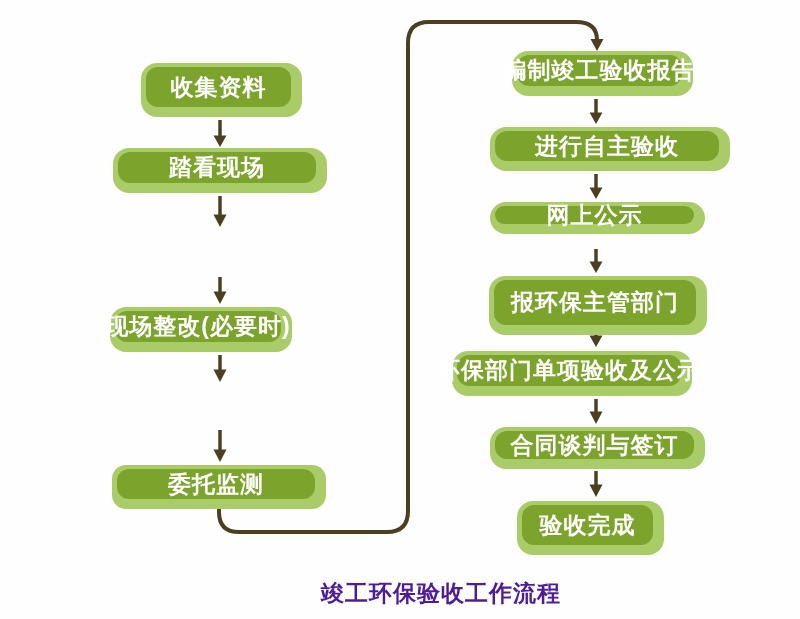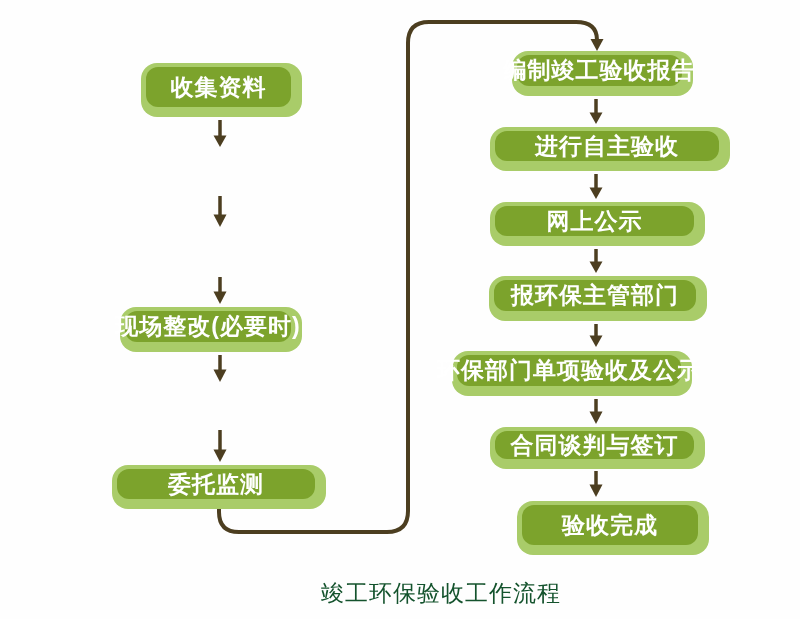--- a/index.html
+++ b/index.html
@@ -48,23 +48,23 @@
     letter-spacing: 1px;
     white-space: nowrap;
     line-height: 1;
     text-align: center;
   }
   .diagram-title {
     position: absolute;
     left: 441px;
     top: 578px;
     transform: translateX(-50%);
-    color: #14532d;
+    color: #4c1d95;
     font-size: 23px;
-    font-weight: normal;
+    font-weight: bold;
     letter-spacing: 1px;
     white-space: nowrap;
   }
 </style>
 </head>
 <body>
 
 <div class="canvas">
 
   <svg class="connector-layer" viewBox="0 0 800 619" xmlns="http://www.w3.org/2000/svg">
@@ -103,72 +103,77 @@
       <polygon points="589.5,484.5 602.5,484.5 596,497" stroke="none"></polygon>
     </g>
   </svg>
 
   <div class="node" style="left:141px;top:63px;width:161px;height:54px;">
     <div class="node-inner">
       <span class="node-label">收集资料</span>
     </div>
   </div>
 
+  <div class="node" style="left:113px;top:148px;width:214px;height:45px;">
+    <div class="node-inner">
+      <span class="node-label">踏看现场</span>
+    </div>
+  </div>
 
 
-  <div class="node" style="left:120px;top:307px;width:182px;height:45px;">
+  <div class="node" style="left:110px;top:307px;width:182px;height:45px;">
     <div class="node-inner">
       <span class="node-label">现场整改(必要时)</span>
     </div>
   </div>
 
 
-  <div class="node" style="left:112px;top:465px;width:214px;height:44px;">
+  <div class="node" style="left:112px;top:465px;width:214px;height:44px;border-radius:14px;">
     <div class="node-inner">
       <span class="node-label">委托监测</span>
     </div>
   </div>
 
   <div class="node" style="left:512px;top:51px;width:181px;height:45px;">
     <div class="node-inner">
       <span class="node-label">编制竣工验收报告</span>
     </div>
   </div>
 
   <div class="node" style="left:490px;top:127px;width:240px;height:44px;">
     <div class="node-inner">
       <span class="node-label">进行自主验收</span>
     </div>
   </div>
 
-  <div class="node" style="left:490px;top:202px;width:215px;height:44px;">
+  <div class="node" style="left:490px;top:202px;width:215px;height:32px;">
     <div class="node-inner">
       <span class="node-label">网上公示</span>
     </div>
   </div>
 
-  <div class="node" style="left:489px;top:276px;width:218px;height:45px;">
+  <div class="node" style="left:489px;top:276px;width:218px;height:59px;">
     <div class="node-inner">
       <span class="node-label">报环保主管部门</span>
     </div>
   </div>
 
   <div class="node" style="left:452px;top:351px;width:240px;height:45px;">
     <div class="node-inner">
       <span class="node-label">环保部门单项验收及公示</span>
     </div>
   </div>
 
   <div class="node" style="left:490px;top:427px;width:215px;height:42px;">
     <div class="node-inner">
       <span class="node-label">合同谈判与签订</span>
     </div>
   </div>
 
-  <div class="node" style="left:517px;top:501px;width:192px;height:54px;padding-left:12px;">
+  <div class="node" style="left:517px;top:501px;width:147px;height:54px;padding-left:12px;">
     <div class="node-inner">
       <span class="node-label">验收完成</span>
     </div>
   </div>
 
   <div class="diagram-title">竣工环保验收工作流程</div>
 
 </div>
 
 </body></html>

